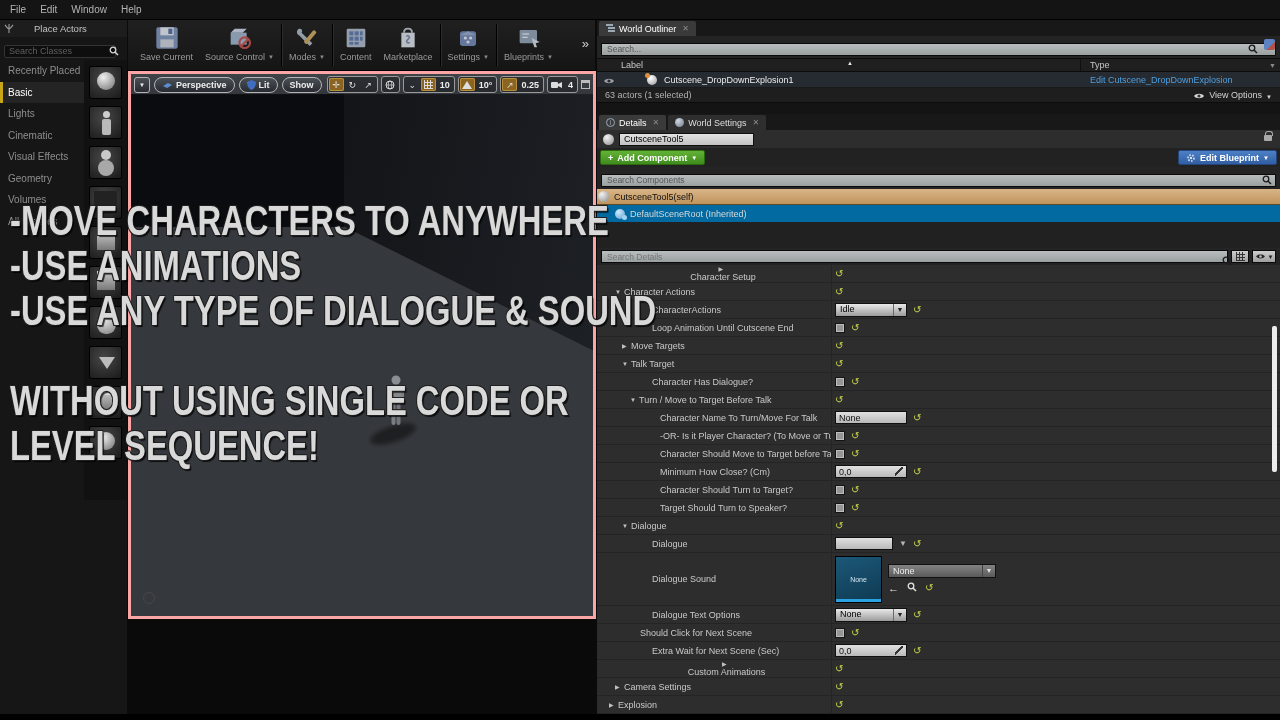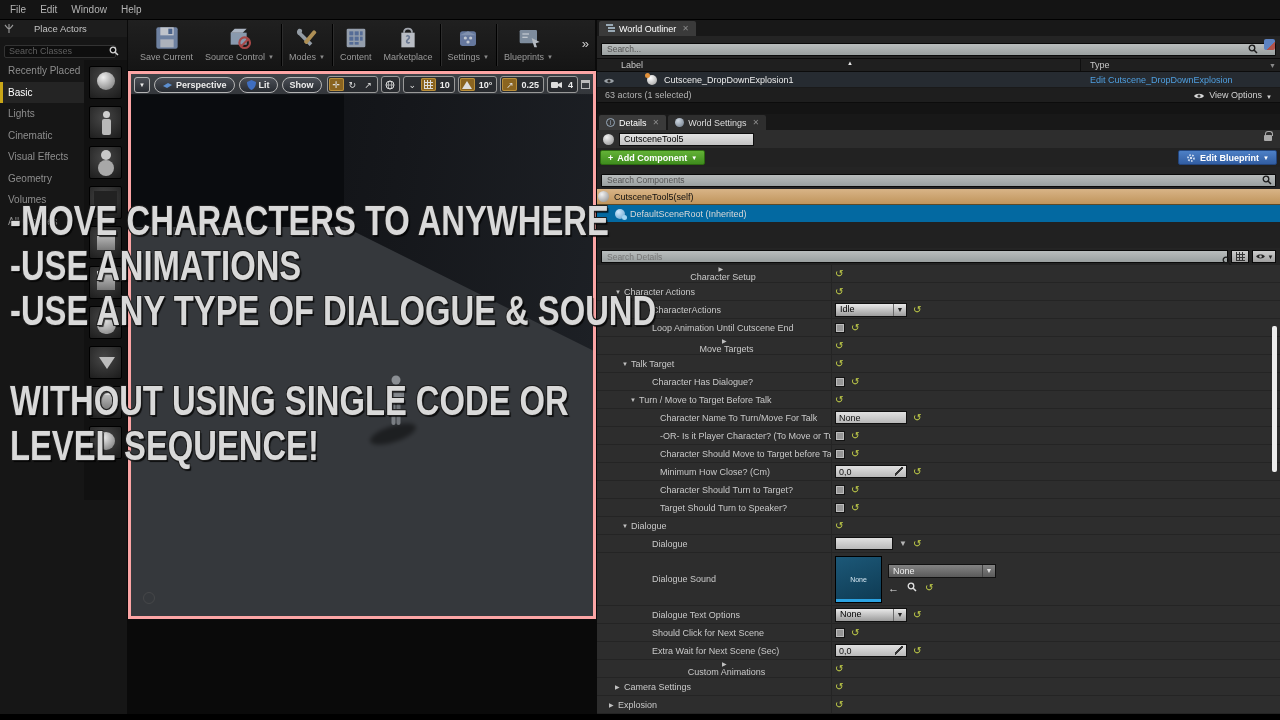--- a/index.html
+++ b/index.html
@@ -603,21 +603,21 @@
         <div class="prop-row">
           <div class="prop-left" style="padding-left: 46px;">
             <span class="prop-label noarr">Loop Animation Until Cutscene End</span>
           </div>
           <div class="prop-val">
             <span class="cbx"></span>
             <span class="reset">↺</span>
           </div>
         </div>
         <div class="prop-row">
-          <div class="prop-left" style="padding-left: 25px; flex-direction: column;">
+          <div class="prop-left" style="padding-left: 25px;">
             <span class="arrow">▶</span>
             <span class="prop-label">Move Targets</span>
           </div>
           <div class="prop-val">
             <span class="reset">↺</span>
           </div>
         </div>
         <div class="prop-row">
           <div class="prop-left" style="padding-left: 25px;">
             <span class="arrow">▼</span>
@@ -753,21 +753,21 @@
           </div>
           <div class="prop-val">
             <div class="dd">
               <span class="dd-t">None</span>
               <span class="dd-c">▼</span>
             </div>
             <span class="reset">↺</span>
           </div>
         </div>
         <div class="prop-row">
-          <div class="prop-left" style="padding-left: 46px;">
+          <div class="prop-left" style="padding-left: 34px;">
             <span class="prop-label noarr">Should Click for Next Scene</span>
           </div>
           <div class="prop-val">
             <span class="cbx"></span>
             <span class="reset">↺</span>
           </div>
         </div>
         <div class="prop-row">
           <div class="prop-left" style="padding-left: 46px;">
             <span class="prop-label noarr">Extra Wait for Next Scene (Sec)</span>

